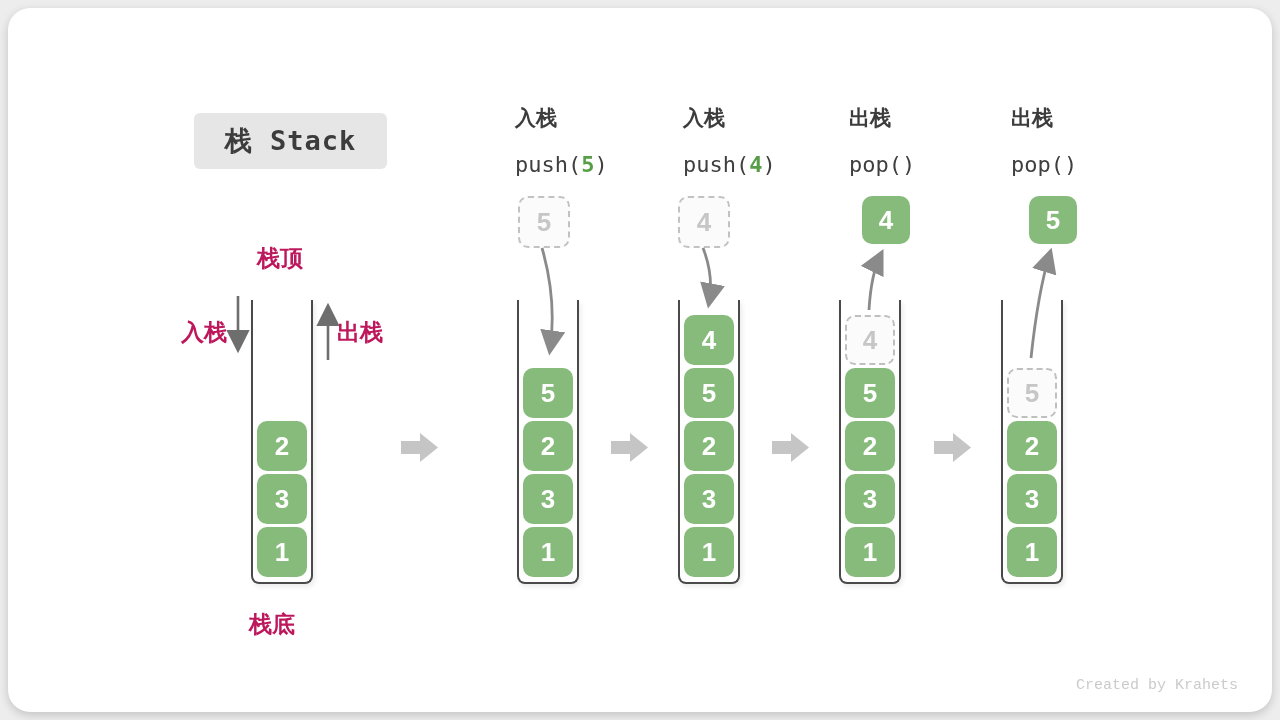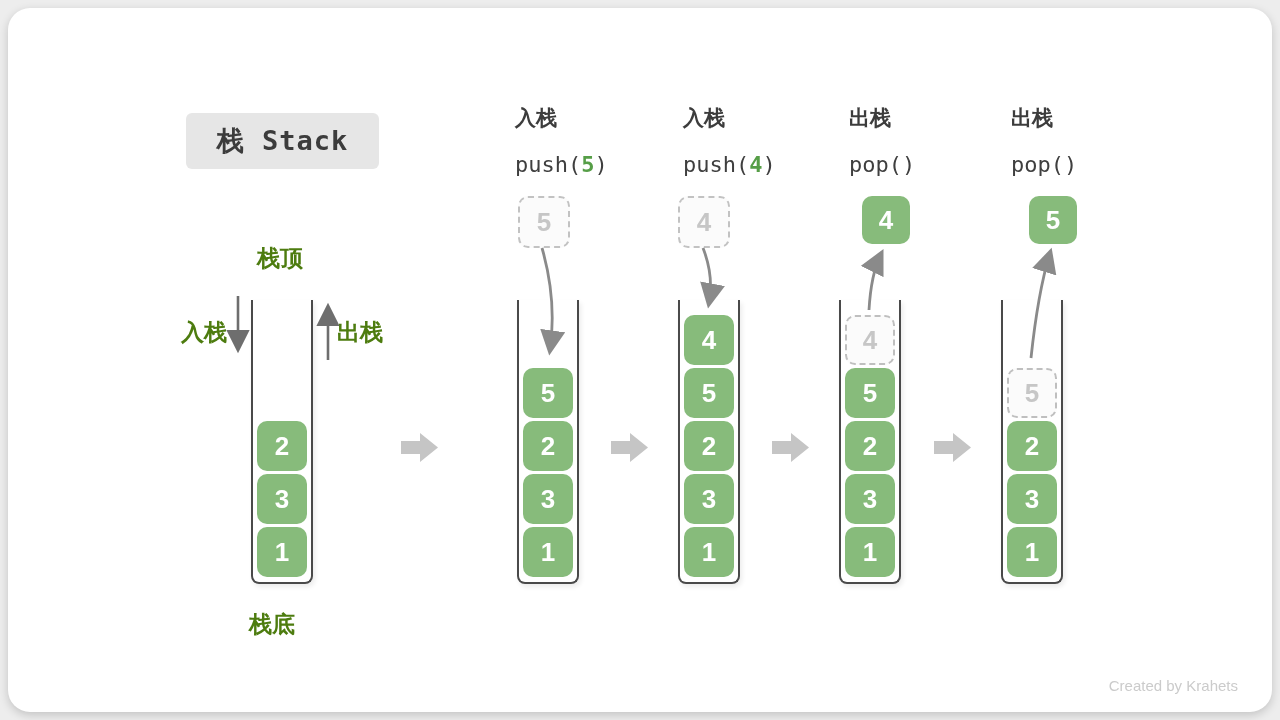--- a/index.html
+++ b/index.html
@@ -18,36 +18,36 @@
   }
   .card {
     position: absolute;
     left: 8px; top: 8px; right: 8px; bottom: 8px;
     background: #ffffff;
     border-radius: 22px;
     box-shadow: 0 3px 10px rgba(0,0,0,0.18);
   }
   .title-box {
     position: absolute;
-    left: 186px; top: 113px;
+    left: 194px; top: 113px;
     width: 193px; height: 56px;
     background: #e6e6e6;
     border-radius: 6px;
     display: flex; align-items: center; justify-content: center;
     font-family: "DejaVu Sans Mono", monospace;
     font-weight: bold;
     font-size: 27px;
     color: #3c3c3c;
     letter-spacing: 1px;
   }
   .cjk-label {
     position: absolute;
     font-weight: bold;
     font-size: 23px;
-    color: #4d7c0f;
+    color: #be185d;
   }
   .op {
     position: absolute;
     top: 104px;
   }
   .op-name {
     font-weight: bold;
     font-size: 21px;
     color: #3c3c3c;
   }
@@ -117,21 +117,21 @@
   }
   .overlay {
     position: absolute;
     left: 0; top: 0;
     pointer-events: none;
   }
   .watermark {
     position: absolute;
     right: 42px;
     bottom: 26px;
-    font-family: Liberation Sans, sans-serif;
+    font-family: Liberation Mono, monospace;
     font-size: 15px;
     color: #cbcbcb;
   }
 </style>
 </head>
 <body>
 
 <div class="page">
   <div class="card"></div>
 

